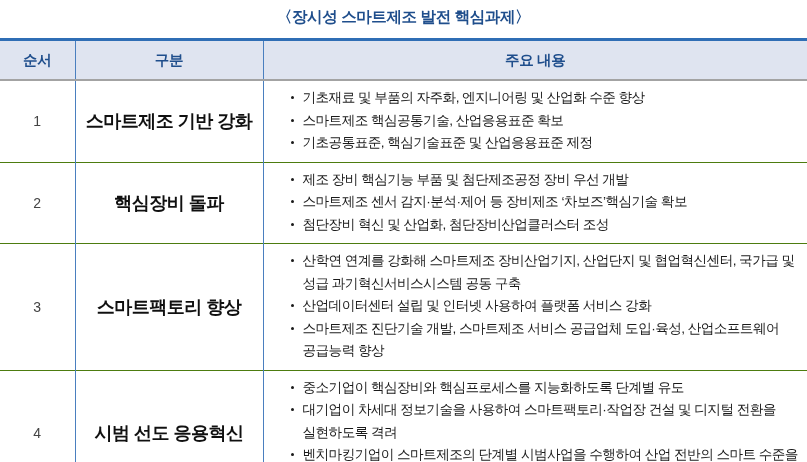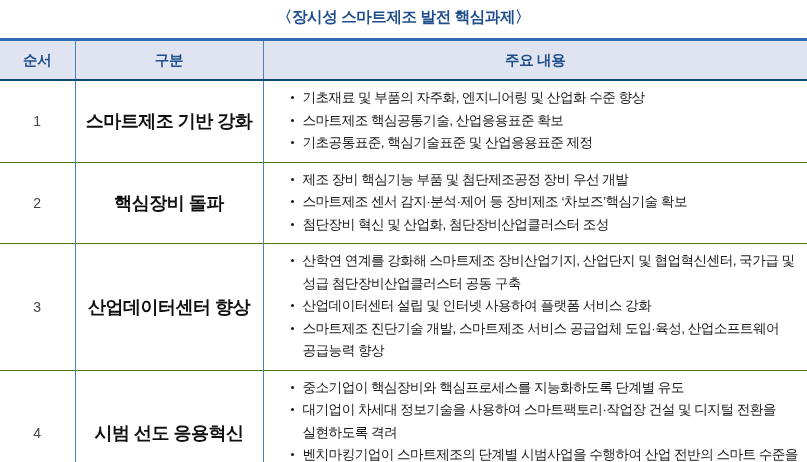--- a/index.html
+++ b/index.html
@@ -49,21 +49,21 @@
 
   thead th {
     background: #dfe4f0;
     height: 38px;
     font-size: 14.5px;
     font-weight: bold;
     color: #1f4e8c;
     text-align: center;
     vertical-align: middle;
     letter-spacing: -0.3px;
-    border-bottom: 2px solid #0c4a6e;
+    border-bottom: 2px solid #a3a3a3;
     border-right: 1px solid #4a7fbf;
     padding: 0;
   }
   thead th:last-child { border-right: none; }
 
   tbody td {
     border-top: 1px solid #4d7c0f;
     border-right: 1px solid #4a7fbf;
     vertical-align: middle;
     padding: 0;
@@ -161,24 +161,24 @@
           <ul class="bullets">
             <li><span class="dot"></span><span>제조 장비 핵심기능 부품 및 첨단제조공정 장비 우선 개발</span></li>
             <li><span class="dot"></span><span>스마트제조 센서 감지·분석·제어 등 장비제조 ‘차보즈’핵심기술 확보</span></li>
             <li><span class="dot"></span><span>첨단장비 혁신 및 산업화, 첨단장비산업클러스터 조성</span></li>
           </ul>
         </td>
       </tr>
 
       <tr class="r3">
         <td class="order">3</td>
-        <td class="category">산업데이터센터 향상</td>
+        <td class="category">스마트팩토리 향상</td>
         <td class="content">
           <ul class="bullets">
-            <li><span class="dot"></span><span>산학연 연계를 강화해 스마트제조 장비산업기지, 산업단지 및 협업혁신센터, 국가급 및 성급 첨단장비산업클러스터 공동 구축</span></li>
+            <li><span class="dot"></span><span>산학연 연계를 강화해 스마트제조 장비산업기지, 산업단지 및 협업혁신센터, 국가급 및 성급 과기혁신서비스시스템 공동 구축</span></li>
             <li><span class="dot"></span><span>산업데이터센터 설립 및 인터넷 사용하여 플랫폼 서비스 강화</span></li>
             <li><span class="dot"></span><span>스마트제조 진단기술 개발, 스마트제조 서비스 공급업체 도입·육성, 산업소프트웨어 공급능력 향상</span></li>
           </ul>
         </td>
       </tr>
 
       <tr class="r4">
         <td class="order">4</td>
         <td class="category">시범 선도 응용혁신</td>
         <td class="content">

